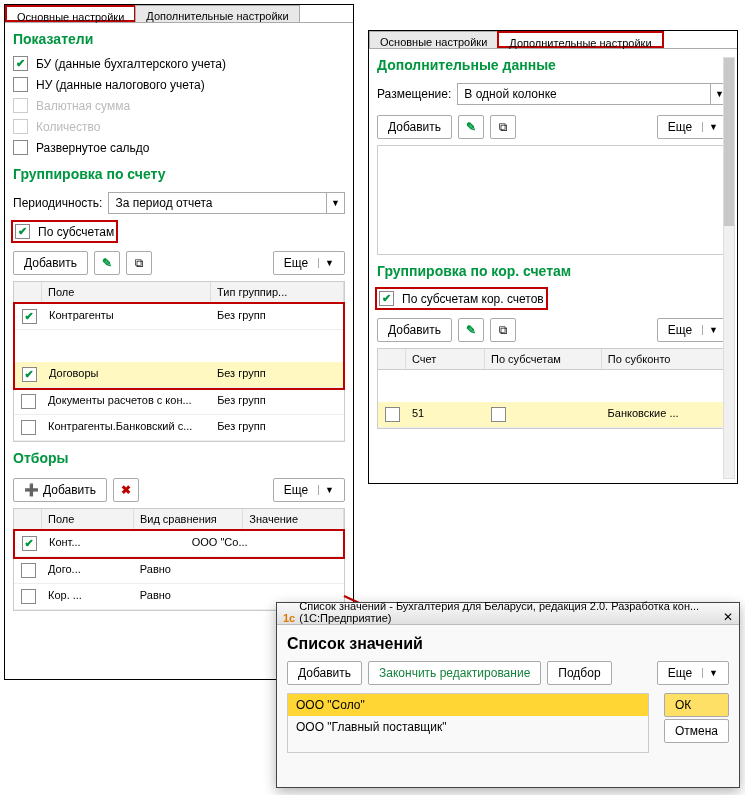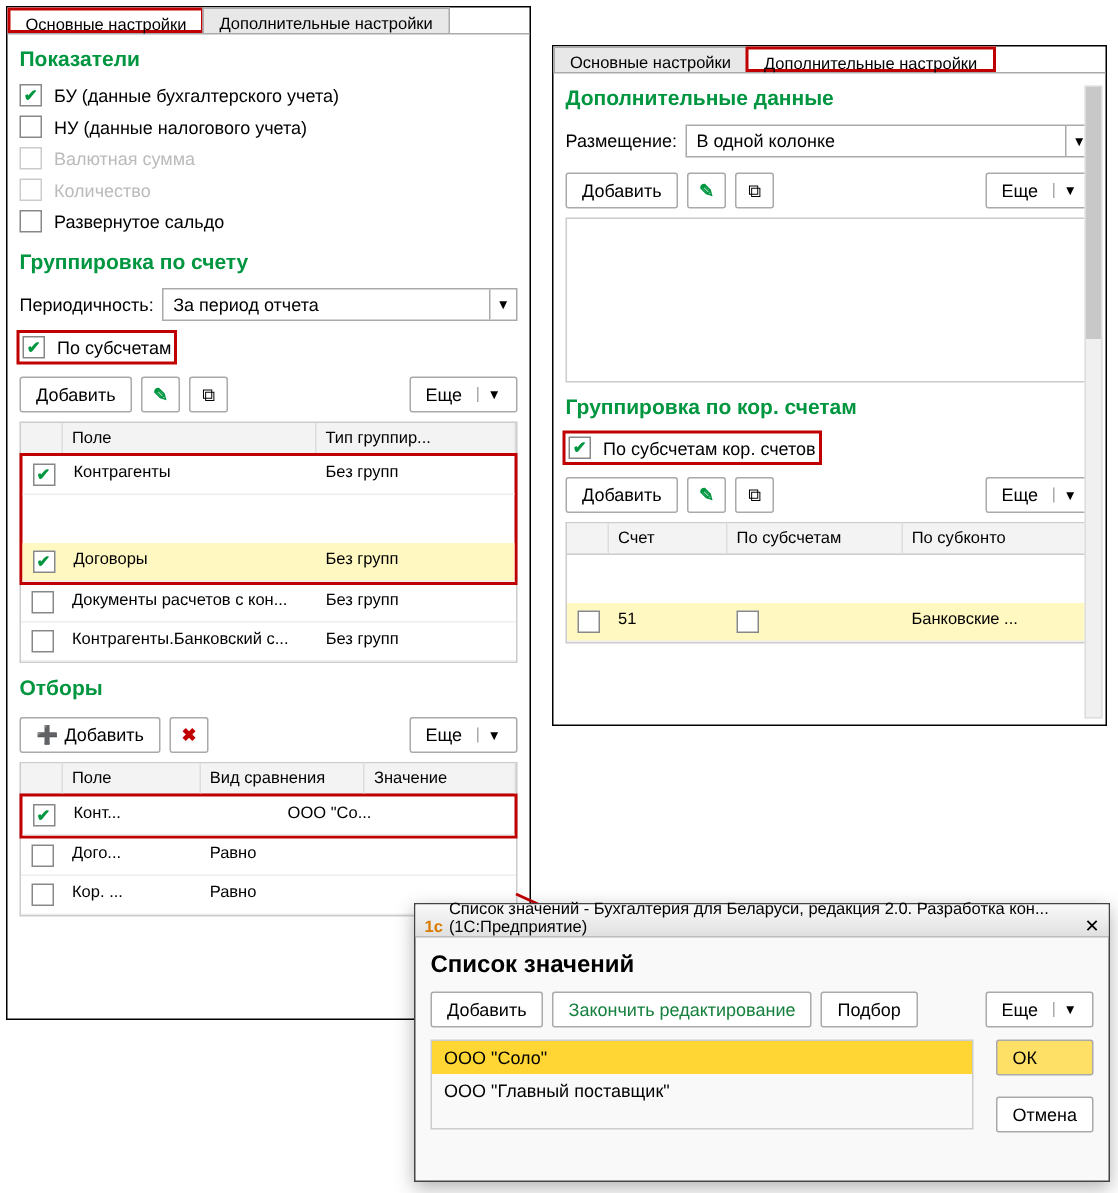--- a/index.html
+++ b/index.html
@@ -102,21 +102,21 @@
     display: flex; align-items: flex-end; padding: 0 6px; font-size: 11px;
     border-bottom: 1px solid #bbb;
   }
   .dlg-title .close { margin-left: auto; font-size: 12px; cursor: pointer; }
   .dlg-body { padding: 8px 10px; }
   .dlg-h { font-size: 16px; font-weight: bold; margin: 2px 0 8px 0; }
   .dlg-toolbar { display: flex; gap: 6px; margin-bottom: 8px; }
   .dlg-list { border: 1px solid #ccc; height: 60px; margin-right: 80px; }
   .dlg-list-row { padding: 4px 8px; font-size: 12px; }
   .dlg-list-row.sel { background: #ffd633; }
-  .dlg-right { position: absolute; right: 10px; top: 90px; display: flex; flex-direction: column; gap: 14px; }
+  .dlg-right { position: absolute; right: 10px; top: 90px; display: flex; flex-direction: column; gap: 2px; }
   .btn-ok { background: #ffe066; }
   .icon-g { color: #009640; font-weight: bold; }
   .icon-x { color: #c00000; font-weight: bold; }
   .btn.disabled { color: #15803d; }
 </style>
 </head>
 <body>
 
 <div class="panel panel-left">
   <div class="tabs">

